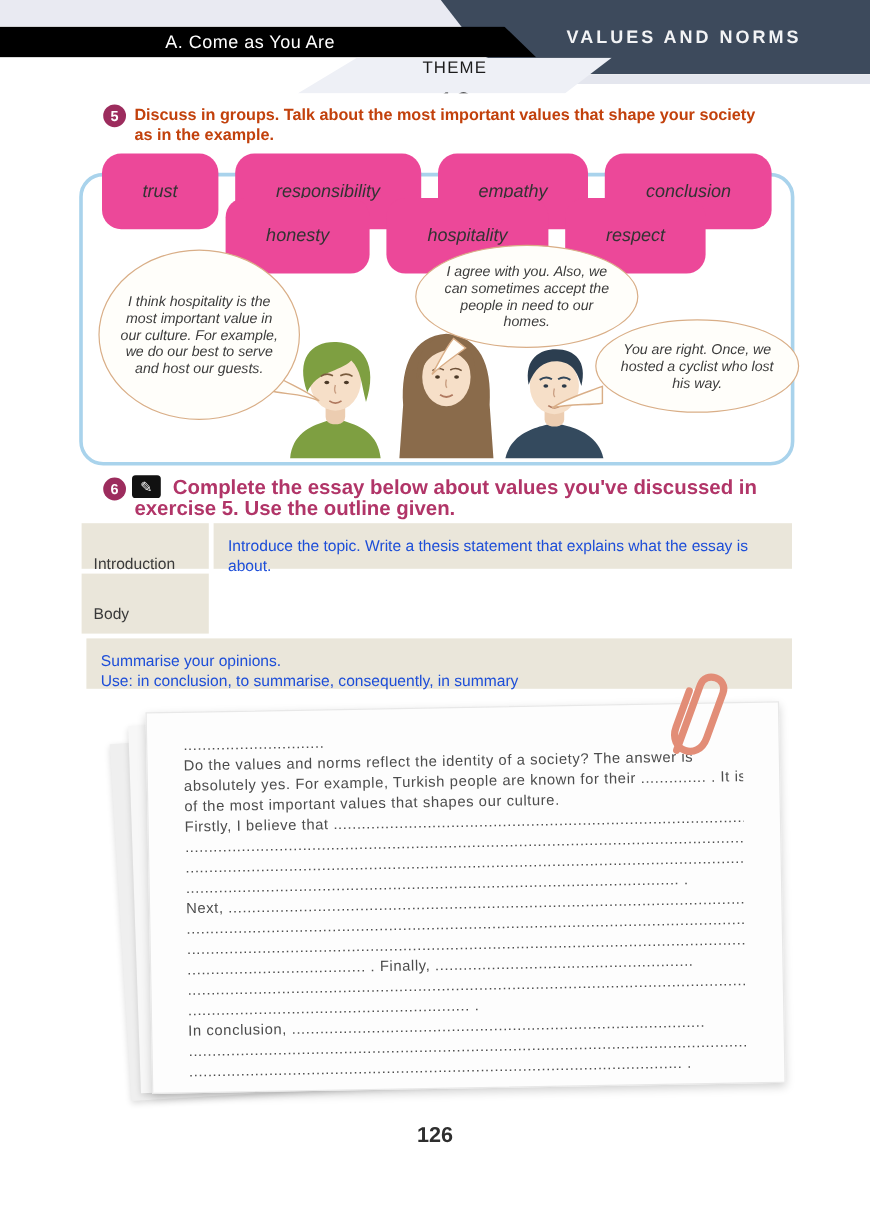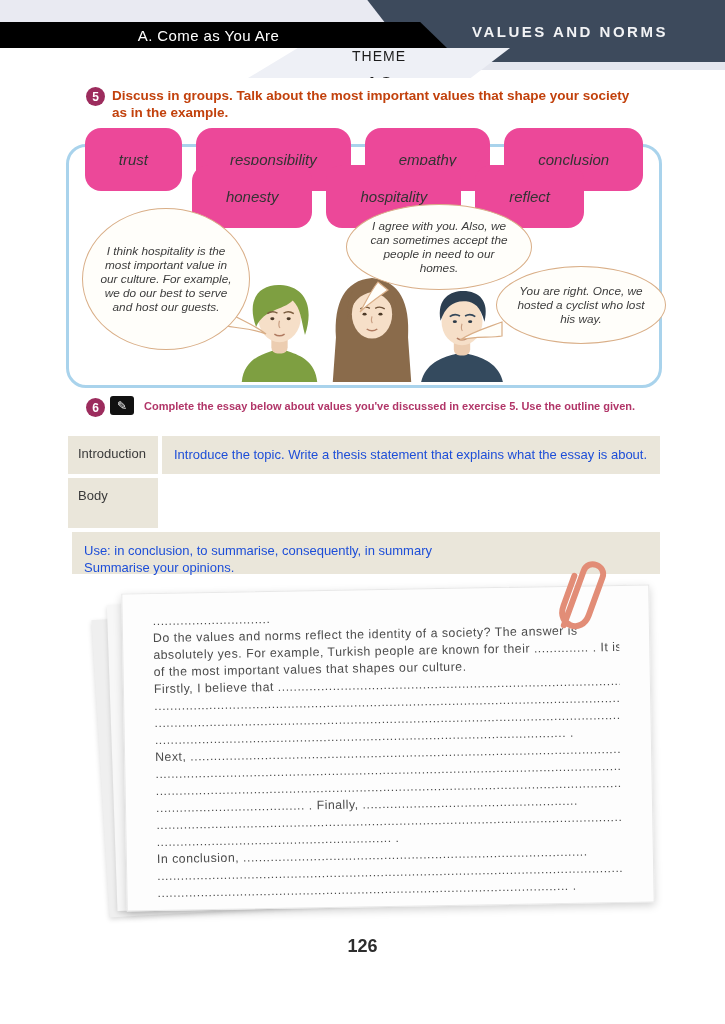--- a/index.html
+++ b/index.html
@@ -36,21 +36,21 @@
   .ex-circle{
     position:absolute;width:19px;height:19px;border-radius:50%;background:#9c2c5d;color:#fff;
     font-weight:bold;font-size:12px;display:flex;align-items:center;justify-content:center;
   }
   .ex5-circle{left:86px;top:87px;}
   .ex5-text{position:absolute;left:112px;top:87px;width:528px;font-weight:bold;font-size:13.5px;
     line-height:17px;color:#c2410c;}
   .ex6-circle{left:86px;top:398px;}
   .ex6-icon{position:absolute;left:110px;top:396px;width:24px;height:19px;background:#111;border-radius:3px;
     color:#fff;font-size:12px;display:flex;align-items:center;justify-content:center;}
-  .ex6-text{position:absolute;left:112px;top:398px;width:528px;font-weight:bold;font-size:11px;
+  .ex6-text{position:absolute;left:112px;top:398px;width:528px;font-weight:bold;font-size:17px;
     line-height:17px;color:#b13568;text-indent:32px;}
   
   .frame{position:absolute;left:66px;top:144px;width:590px;height:238px;border:3px solid #a9d3ec;border-radius:20px;background:#fff;}
   .chip-row{position:absolute;left:66px;width:596px;display:flex;justify-content:center;gap:14px;}
   .chip-row1{top:128px;}
   .chip-row2{top:165px;margin-left:24px;}
   .chip{background:#ec4899;border-radius:16px;padding:23px 34px;font-size:15px;color:#333;
     font-style:italic;white-space:nowrap;}
   .eg-label{position:absolute;left:90px;top:202px;font-weight:bold;font-size:13px;color:#0c4a6e;margin-top:47px;}
   
@@ -58,21 +58,21 @@
     display:flex;align-items:center;justify-content:center;text-align:center;
     font-style:italic;font-size:11.8px;line-height:14px;color:#3c3c3c;z-index:5;}
   .bubble1{left:82px;top:208px;width:168px;height:142px;padding:10px 14px;box-sizing:border-box;}
   .bubble2{left:346px;top:204px;width:186px;height:86px;padding:8px 18px;box-sizing:border-box;}
   .bubble3{left:496px;top:266px;width:170px;height:78px;padding:8px 16px;box-sizing:border-box;}
   .tail{position:absolute;z-index:4;}
   
   .person{position:absolute;z-index:3;}
   
   .tbl-row{position:absolute;left:68px;width:592px;display:flex;}
-  .tbl-label{width:90px;background:#eae6da;padding:10px 6px 0 10px;font-size:13px;color:#3a3a3a;box-sizing:border-box;}
+  .tbl-label{width:106px;background:#eae6da;padding:26px 6px 0 10px;font-size:13px;color:#3a3a3a;box-sizing:border-box;}
   .tbl-cell{flex:1;background:#eae6da;margin-left:4px;padding:10px 10px 0 12px;font-size:13px;
     line-height:17px;color:#1d4ed8;box-sizing:border-box;}
   .cell-line:empty{display:none;}
   .row1{top:436px;height:38px;}
   .row2{top:478px;height:50px;}
   .row3{top:532px;height:42px;}
   .row1 .tbl-label,.row1 .tbl-cell{height:38px;}
   .row2 .tbl-label,.row2 .tbl-cell{height:50px;}
   .row3 .tbl-label,.row3 .tbl-cell{height:42px;}
   
@@ -112,21 +112,21 @@
 
 <div class="chip-row chip-row1">
   <span class="chip">trust</span>
   <span class="chip">responsibility</span>
   <span class="chip">empathy</span>
   <span class="chip">conclusion</span>
 </div>
 <div class="chip-row chip-row2">
   <span class="chip">honesty</span>
   <span class="chip">hospitality</span>
-  <span class="chip">reflect</span>
+  <span class="chip">respect</span>
 </div>
 
 <div class="eg-label">e.g.</div>
 
 <svg class="person" style="left:232px;top:280px;" width="95" height="102" viewBox="0 0 90 100">
   <path d="M8,100 C10,80 24,74 36,70 L45,67 54,70 C66,74 80,80 82,100 Z" fill="#7e9f41"></path>
   <rect x="37" y="50" width="16" height="22" rx="6" fill="#eccdb1"></rect>
   <ellipse cx="45" cy="36" rx="21" ry="25" fill="#f6dfc8"></ellipse>
   <path d="M22,46 C12,18 26,4 46,5 C68,6 80,24 70,54 C66,38 66,28 58,20 C48,30 30,28 22,46 Z" fill="#7e9f41"></path>
   <path d="M33,33 q5,-3.5 10,-0.5" stroke="#7a5c3e" stroke-width="1.3" fill="none"></path>
@@ -188,22 +188,22 @@
   <div class="tbl-cell">
     <div class="cell-line">Introduce the topic. Write a thesis statement that explains what the essay is about.</div>
 
   </div>
 </div>
 <div class="tbl-row row2">
   <div class="tbl-label">Body</div>
 </div>
 <div class="tbl-row row3">
   <div class="tbl-cell">
+    <div class="cell-line">Summarise your opinions.</div>
     <div class="cell-line">Use: in conclusion, to summarise, consequently, in summary</div>
-    <div class="cell-line">Summarise your opinions.</div>
   </div>
 </div>
 
 <div class="sheet sheet2"></div>
 <div class="sheet sheet3"></div>
 <div class="paper">
   <div class="paper-inner">
     <div class="essay-line">..............................</div>
     <div class="essay-line">Do the values and norms reflect the identity of a society? The answer is</div>
     <div class="essay-line">absolutely yes. For example, Turkish people are known for their .............. . It is one</div>

